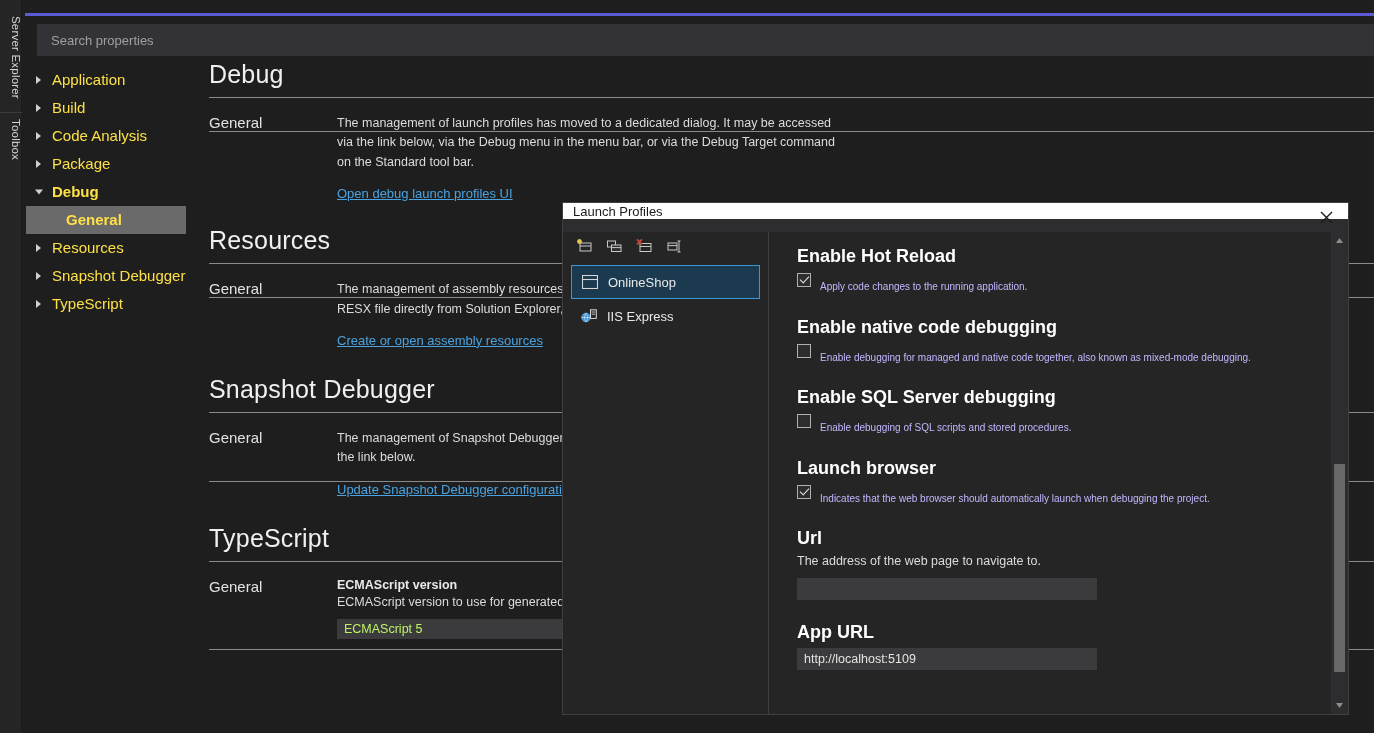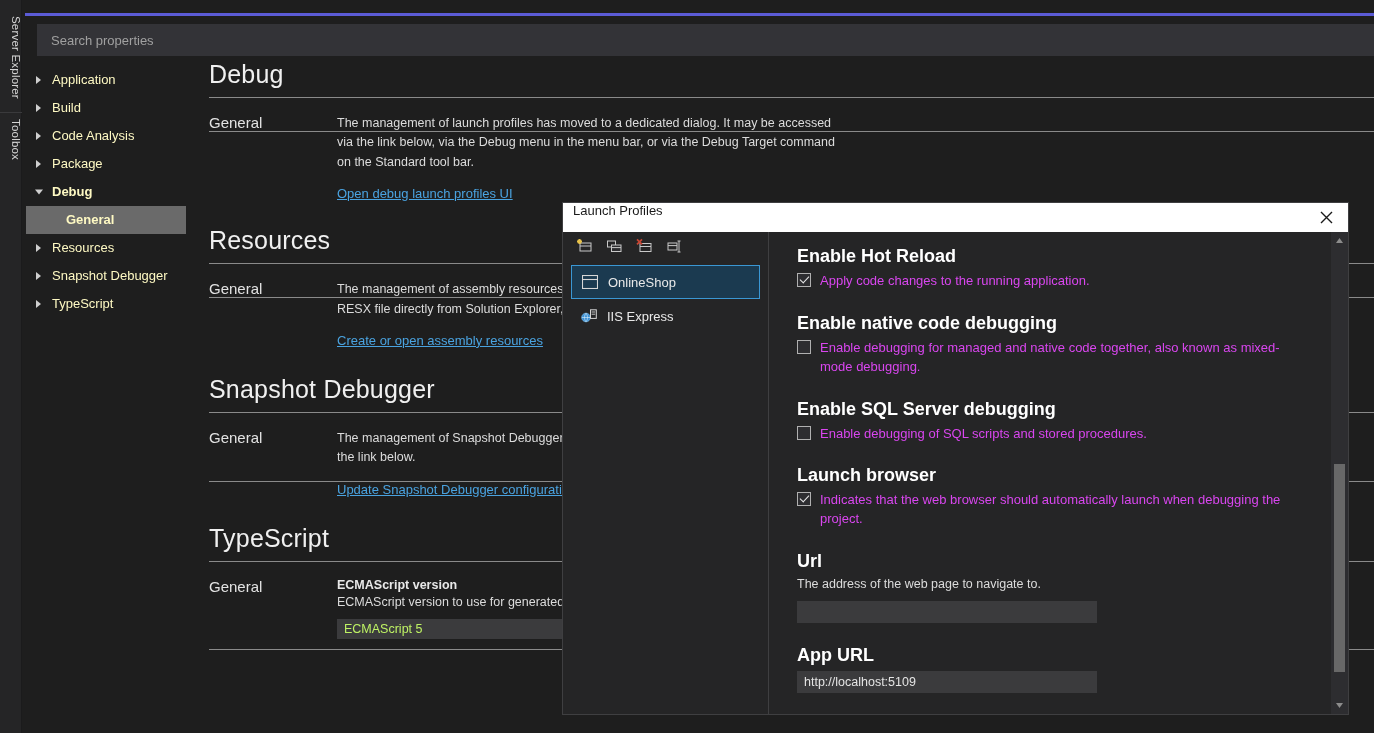--- a/index.html
+++ b/index.html
@@ -39,21 +39,21 @@
   }
   .search-box .ph {
     position: absolute; left: 14px; top: 50%; transform: translateY(-50%);
     color: #a0a0a0; font-size: 13px;
   }
 
   
   .tree { position: absolute; left: 26px; top: 66px; width: 160px; }
   .tree-item {
     position: relative; height: 28px; line-height: 28px;
-    color: #fef9c3; font-size: 13px; padding-left: 26px; white-space: nowrap;
+    color: #fde047; font-size: 15px; padding-left: 26px; white-space: nowrap;
   }
   .tree-item.child { padding-left: 40px; }
   .tree-item.expanded-parent { font-weight: bold; }
   .tree-item.selected { background: #6a6a6a; font-weight: bold; width: 160px; }
   .tri {
     position: absolute; left: 10px; top: 50%; transform: translateY(-50%);
     width: 0; height: 0; border-left: 5px solid #cfcfcf;
     border-top: 4px solid transparent; border-bottom: 4px solid transparent;
   }
   .tri.down {
@@ -90,22 +90,22 @@
   }
 
   .bg-rule { position: absolute; height: 1px; background: #8a8a8a; }
 
   
   .dialog {
     position: absolute; left: 563px; top: 203px; width: 785px; height: 511px;
     background: #2d2d30; box-shadow: 0 0 0 1px #3f3f41;
   }
   .dlg-title {
-    position: relative; height: 29px; background: #ffffff;
-    display: flex; align-items: flex-start;
+    position: relative; height: 16px; background: #ffffff;
+    display: flex; align-items: flex-end;
   }
   .dlg-title .t { margin-left: 10px; color: #1a1a1a; font-size: 13px; }
   .dlg-close {
     position: absolute; right: 0; top: 0; width: 44px; height: 29px;
     display: flex; align-items: center; justify-content: center;
   }
   .dlg-body { position: absolute; left: 0; top: 29px; right: 0; bottom: 0; display: flex; }
 
   .dlg-left {
     width: 206px; background: #252526; border-right: 1px solid #3f3f41;
@@ -127,21 +127,21 @@
   .chk-line { display: flex; align-items: flex-start; gap: 9px; }
   .chk {
     width: 14px; height: 14px; flex: 0 0 14px; margin-top: 1px;
     border: 1px solid #b0b0b0; background: #2d2d30; position: relative;
   }
   .chk.on::after {
     content: ""; position: absolute; left: 4px; top: 0px;
     width: 4px; height: 8px; border: solid #e8e8e8;
     border-width: 0 1.6px 1.6px 0; transform: rotate(43deg);
   }
-  .chk-text { color: #d946ef; font-size: 13px; line-height: 1.45; max-width: 495px; }
+  .chk-text { color: #c4b5fd; font-size: 10px; line-height: 1.45; max-width: 495px; margin-top: 8px; }
   .field-desc { color: #dcdcdc; font-size: 12.5px; margin-bottom: 10px; }
   .field-input {
     width: 300px; height: 22px; background: #3b3b3d;
     color: #e4e4e4; font-size: 12.5px; line-height: 22px; padding-left: 7px;
   }
 
   .vscroll {
     position: absolute; right: 0; top: 0; width: 17px; bottom: 0; background: #2d2d30;
   }
   .vs-arrow {

